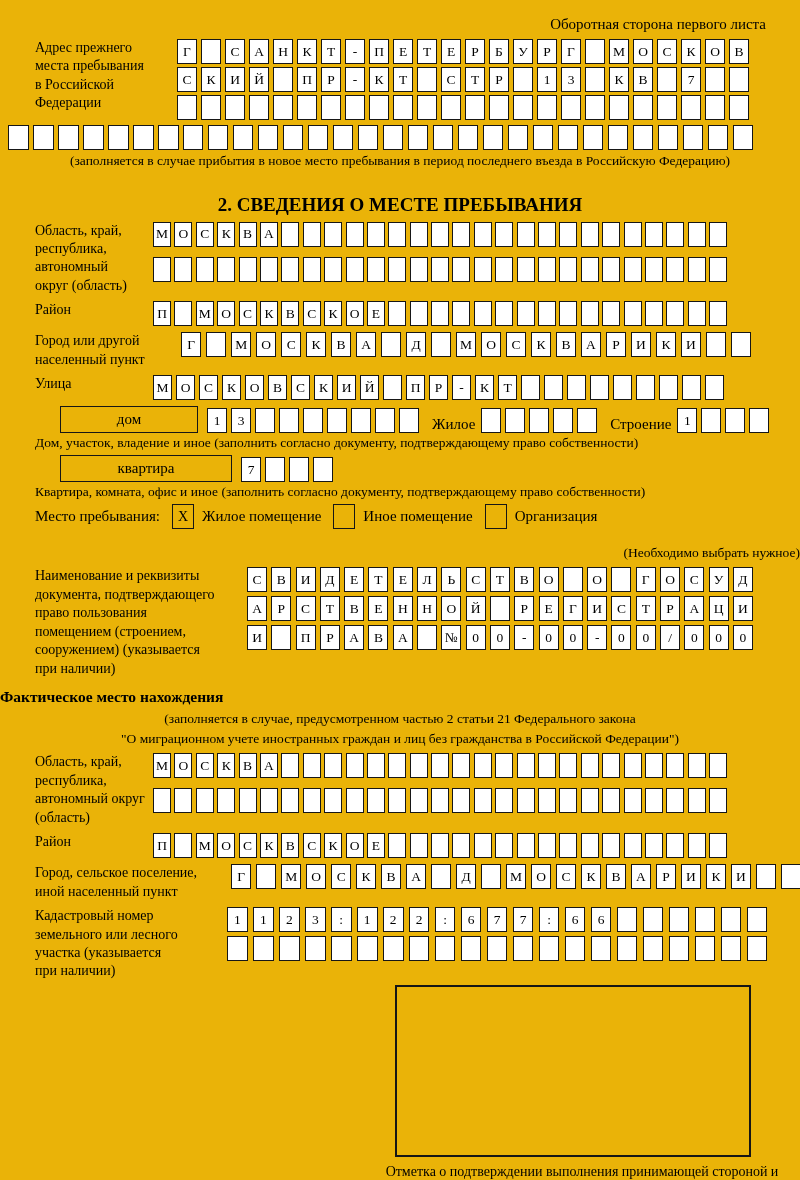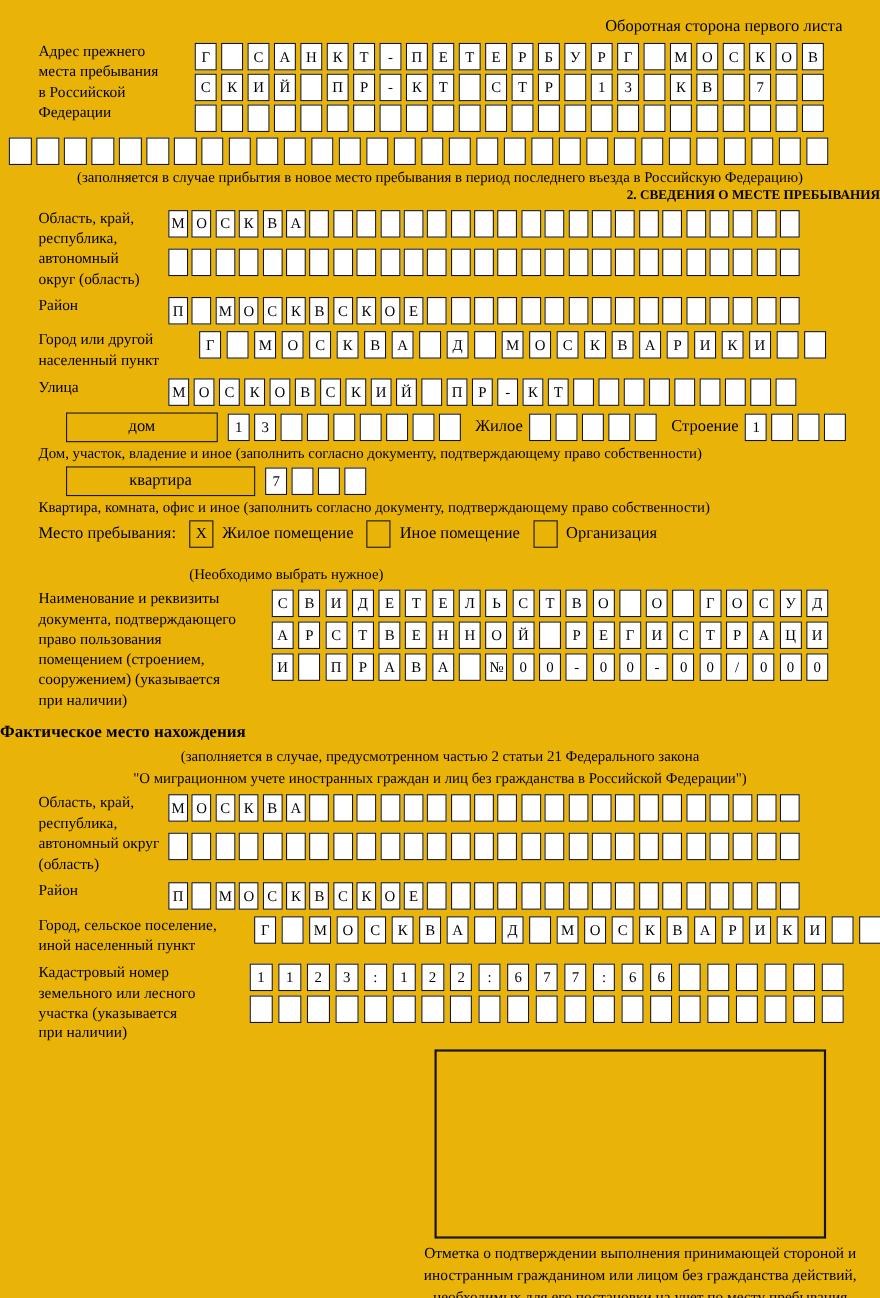--- a/index.html
+++ b/index.html
@@ -20,34 +20,34 @@
   .br24{gap:4px;margin-bottom:3px;}   .br24 .cell{width:20px;}
   .br30{gap:4.4px;margin:1px 0 2px 8px;} .br30 .cell{width:20.6px;}
   .br27{gap:3.4px;} .br27 .cell{width:18px;}
   .gap-lower{margin-top:10px;}
   .br25{gap:4px;} .br25 .cell{width:19px;}
   .br23{gap:4.6px;} .br23 .cell{width:20.4px;}
   .br21d{gap:4.3px;margin-bottom:4px;} .br21d .cell{width:20px;}
   .br21k{gap:5.4px;margin-bottom:4px;} .br21k .cell{width:20.6px;}
   .brs{gap:4px;} .brs .cell{width:20px;}
   .note-c{text-align:center;font-size:13.5px;margin:2px 10px 0 10px;line-height:1.3;}
-  .sec-title{text-align:right;font-weight:bold;font-size:12px;margin:0 0 6px 0;}
+  .sec-title{text-align:center;font-weight:bold;font-size:19px;margin:24px 0 6px 0;}
   .fact-title{text-align:left;font-weight:bold;font-size:15.5px;margin:10px 0 4px 0;}
-  .house-row{display:flex;align-items:center;margin:6px 0 0 60px;font-size:15px;}
+  .house-row{display:flex;align-items:flex-end;margin:6px 0 0 60px;font-size:15px;}
   .widebox{border:1.6px solid #161616;height:27px;display:flex;align-items:center;
            justify-content:center;box-sizing:border-box;font-size:15px;flex:none;}
   .widebox.dom{width:138px;margin-right:9px;}
   .widebox.kv{width:172px;margin-right:9px;}
   .inl-lbl{margin:0 6px 0 13px;flex:none;}
   .cap{margin:2px 0 4px 35px;font-size:13.5px;}
   .mesto{display:flex;align-items:center;margin:4px 0 16px 35px;font-size:15px;}
   .cb{width:22px;height:25px;border:1.6px solid #161616;display:flex;align-items:center;
       justify-content:center;font-size:14px;box-sizing:border-box;flex:none;}
   .mesto .cb{margin:0 8px 0 12px;}
-  .mesto-note{margin:1px 0 2px 172px;font-size:13.5px;}
+  .mesto-note{margin:1px 0 2px 172px;font-size:13.5px;text-align:right;}
   .stamp{width:356px;height:172px;border:2px solid #161616;margin:4px 0 5px 395px;box-sizing:border-box;}
   .stamp-cap{width:420px;margin-left:372px;text-align:center;font-size:14px;line-height:1.42;}
 </style>
 </head>
 <body>
 
 <div class="page">
 
   <div class="corner">Оборотная сторона первого листа</div>
 

